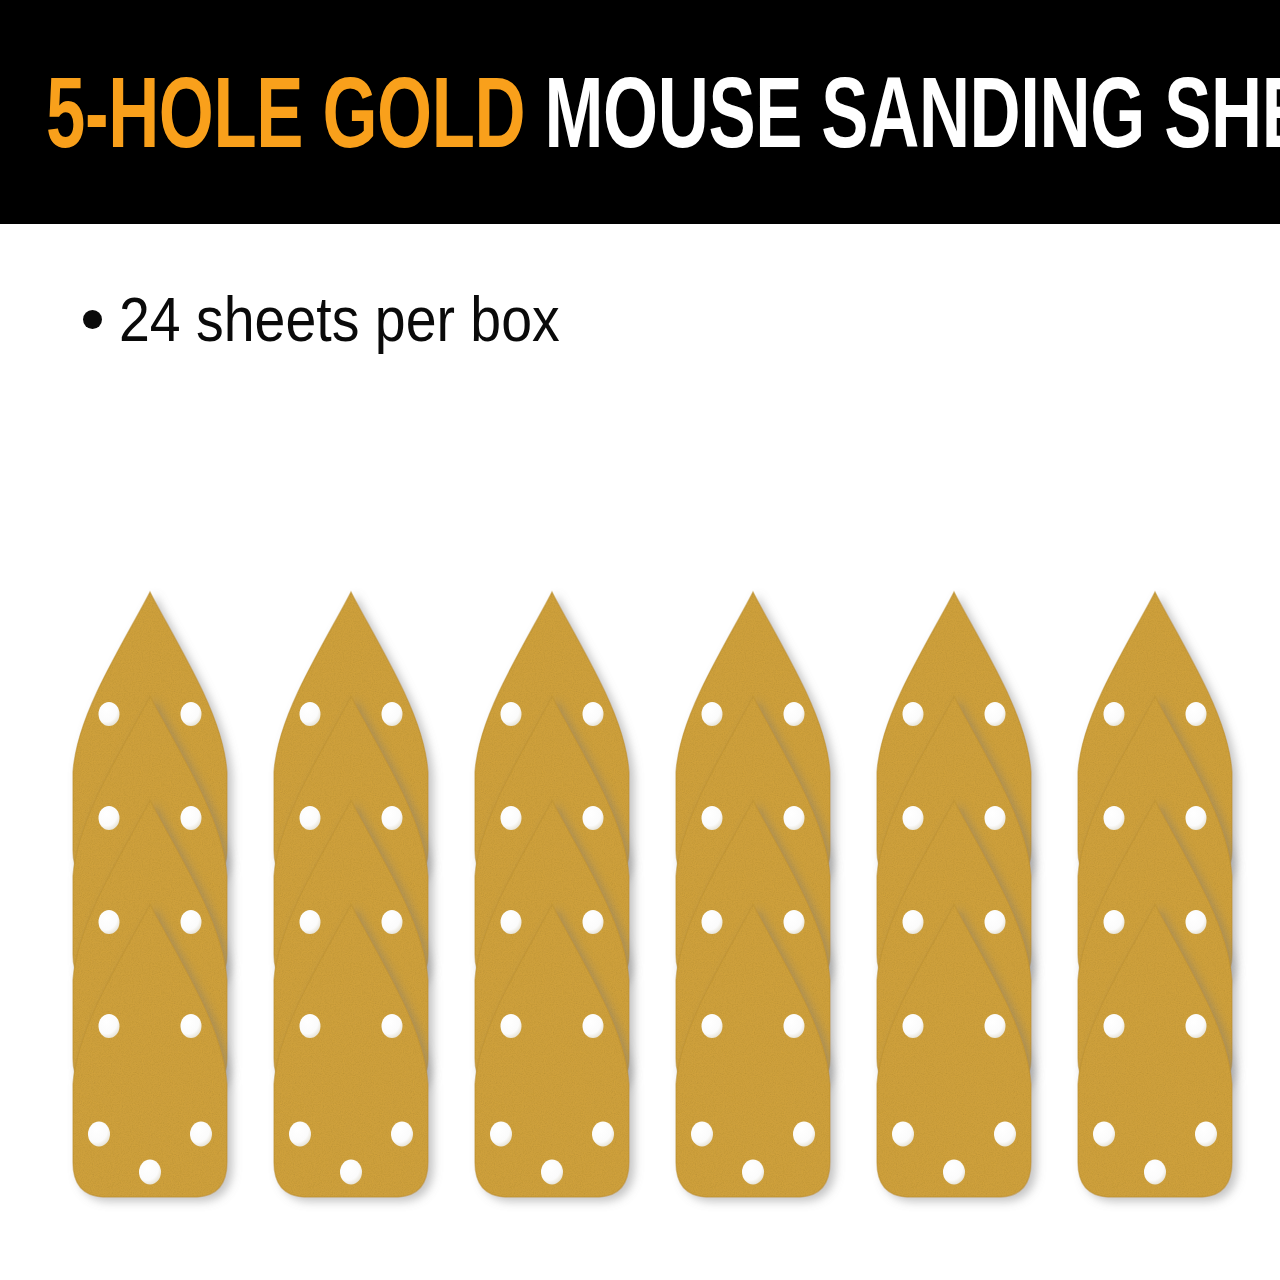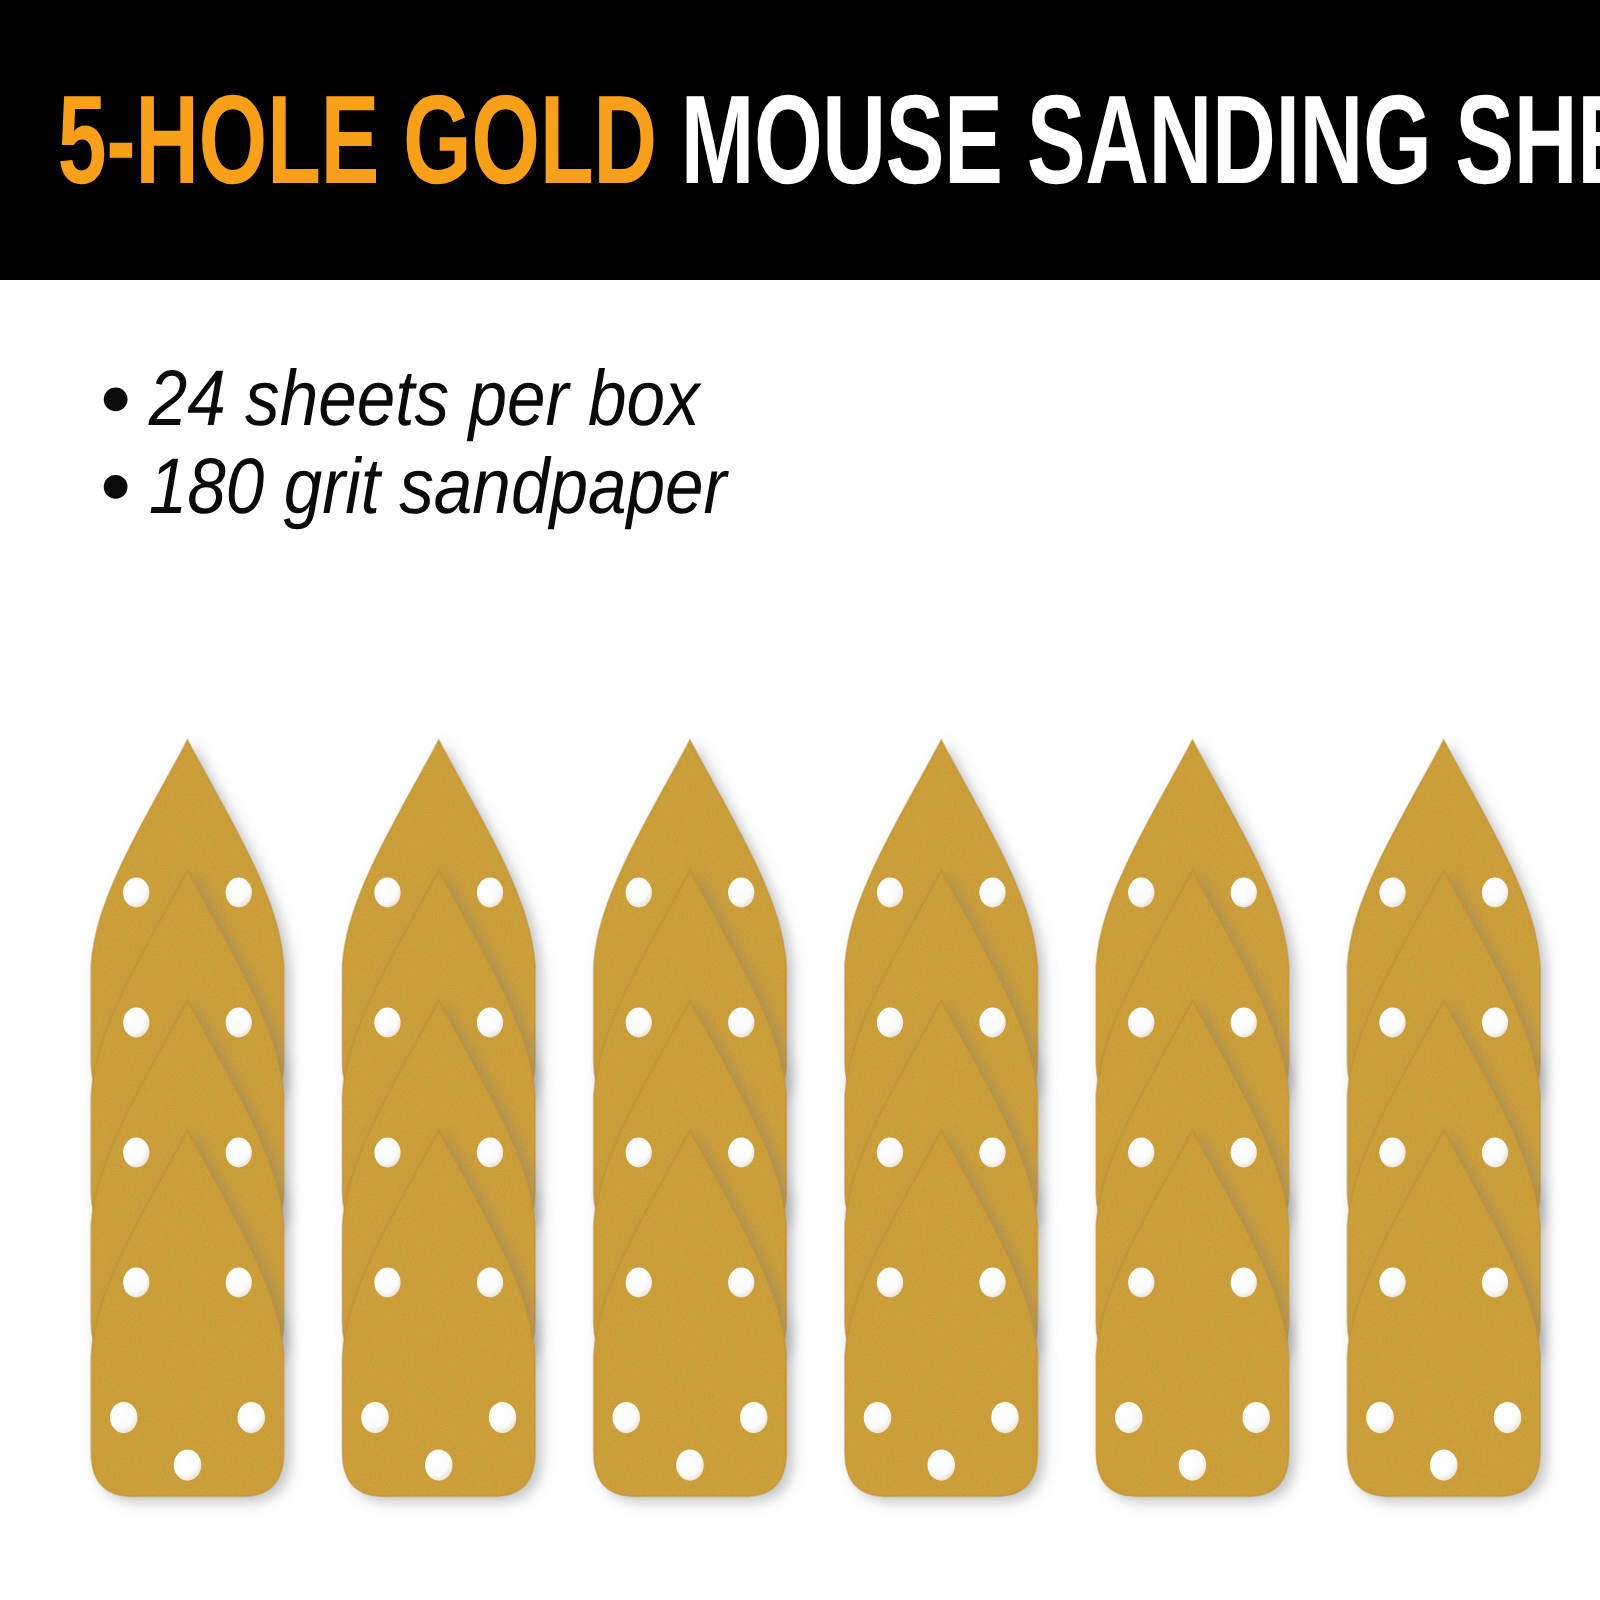--- a/index.html
+++ b/index.html
@@ -52,21 +52,20 @@
     left: 78px;
     top: 284px;
     width: 1000px;
   }
 
   .feature-row {
     position: relative;
     height: 70px;
     display: flex;
     align-items: center;
-    font-style: italic;
   }
 
   .feature-bullet {
     width: 19px;
     height: 19px;
     border-radius: 50%;
     background: #0a0a0a;
     flex: 0 0 auto;
     margin-right: 17px;
     margin-left: 5px;
@@ -123,24 +122,20 @@
   </div>
 
   <div id="feature-list">
 
     <div class="feature-row">
       <span class="feature-bullet"></span>
       <span class="feature-text">24 sheets per box</span>
     </div>
 
 
-    <div class="feature-row">
-      <span class="feature-bullet"></span>
-      <span class="feature-text">180 grit sandpaper</span>
-    </div>
 
   </div>
 
   <div id="product-grid">
       <div class="sheet-column" style="left: 57px;">
         <div class="sanding-sheet" style="top: 28px; z-index: 1;">
           <svg viewBox="0 0 186 310">
             <g filter="url(#sheetShadow)">
               <path d="M93 4 C 103 24, 128 66, 146 104 C 160 134, 168 158, 170 184 L 170 262 C 170 284, 160 296, 140 297 L 46 297 C 26 296, 16 284, 16 262 L 16 184 C 18 158, 26 134, 40 104 C 58 66, 83 24, 93 4 Z" fill="#D2A33C" filter="url(#grain)"></path>
               <path d="M93 4 C 103 24, 128 66, 146 104 C 160 134, 168 158, 170 184 L 170 262 C 170 284, 160 296, 140 297 L 46 297 C 26 296, 16 284, 16 262 L 16 184 C 18 158, 26 134, 40 104 C 58 66, 83 24, 93 4 Z" fill="none" stroke="#BC8F2E" stroke-width="1.4" opacity="0.55"></path>

